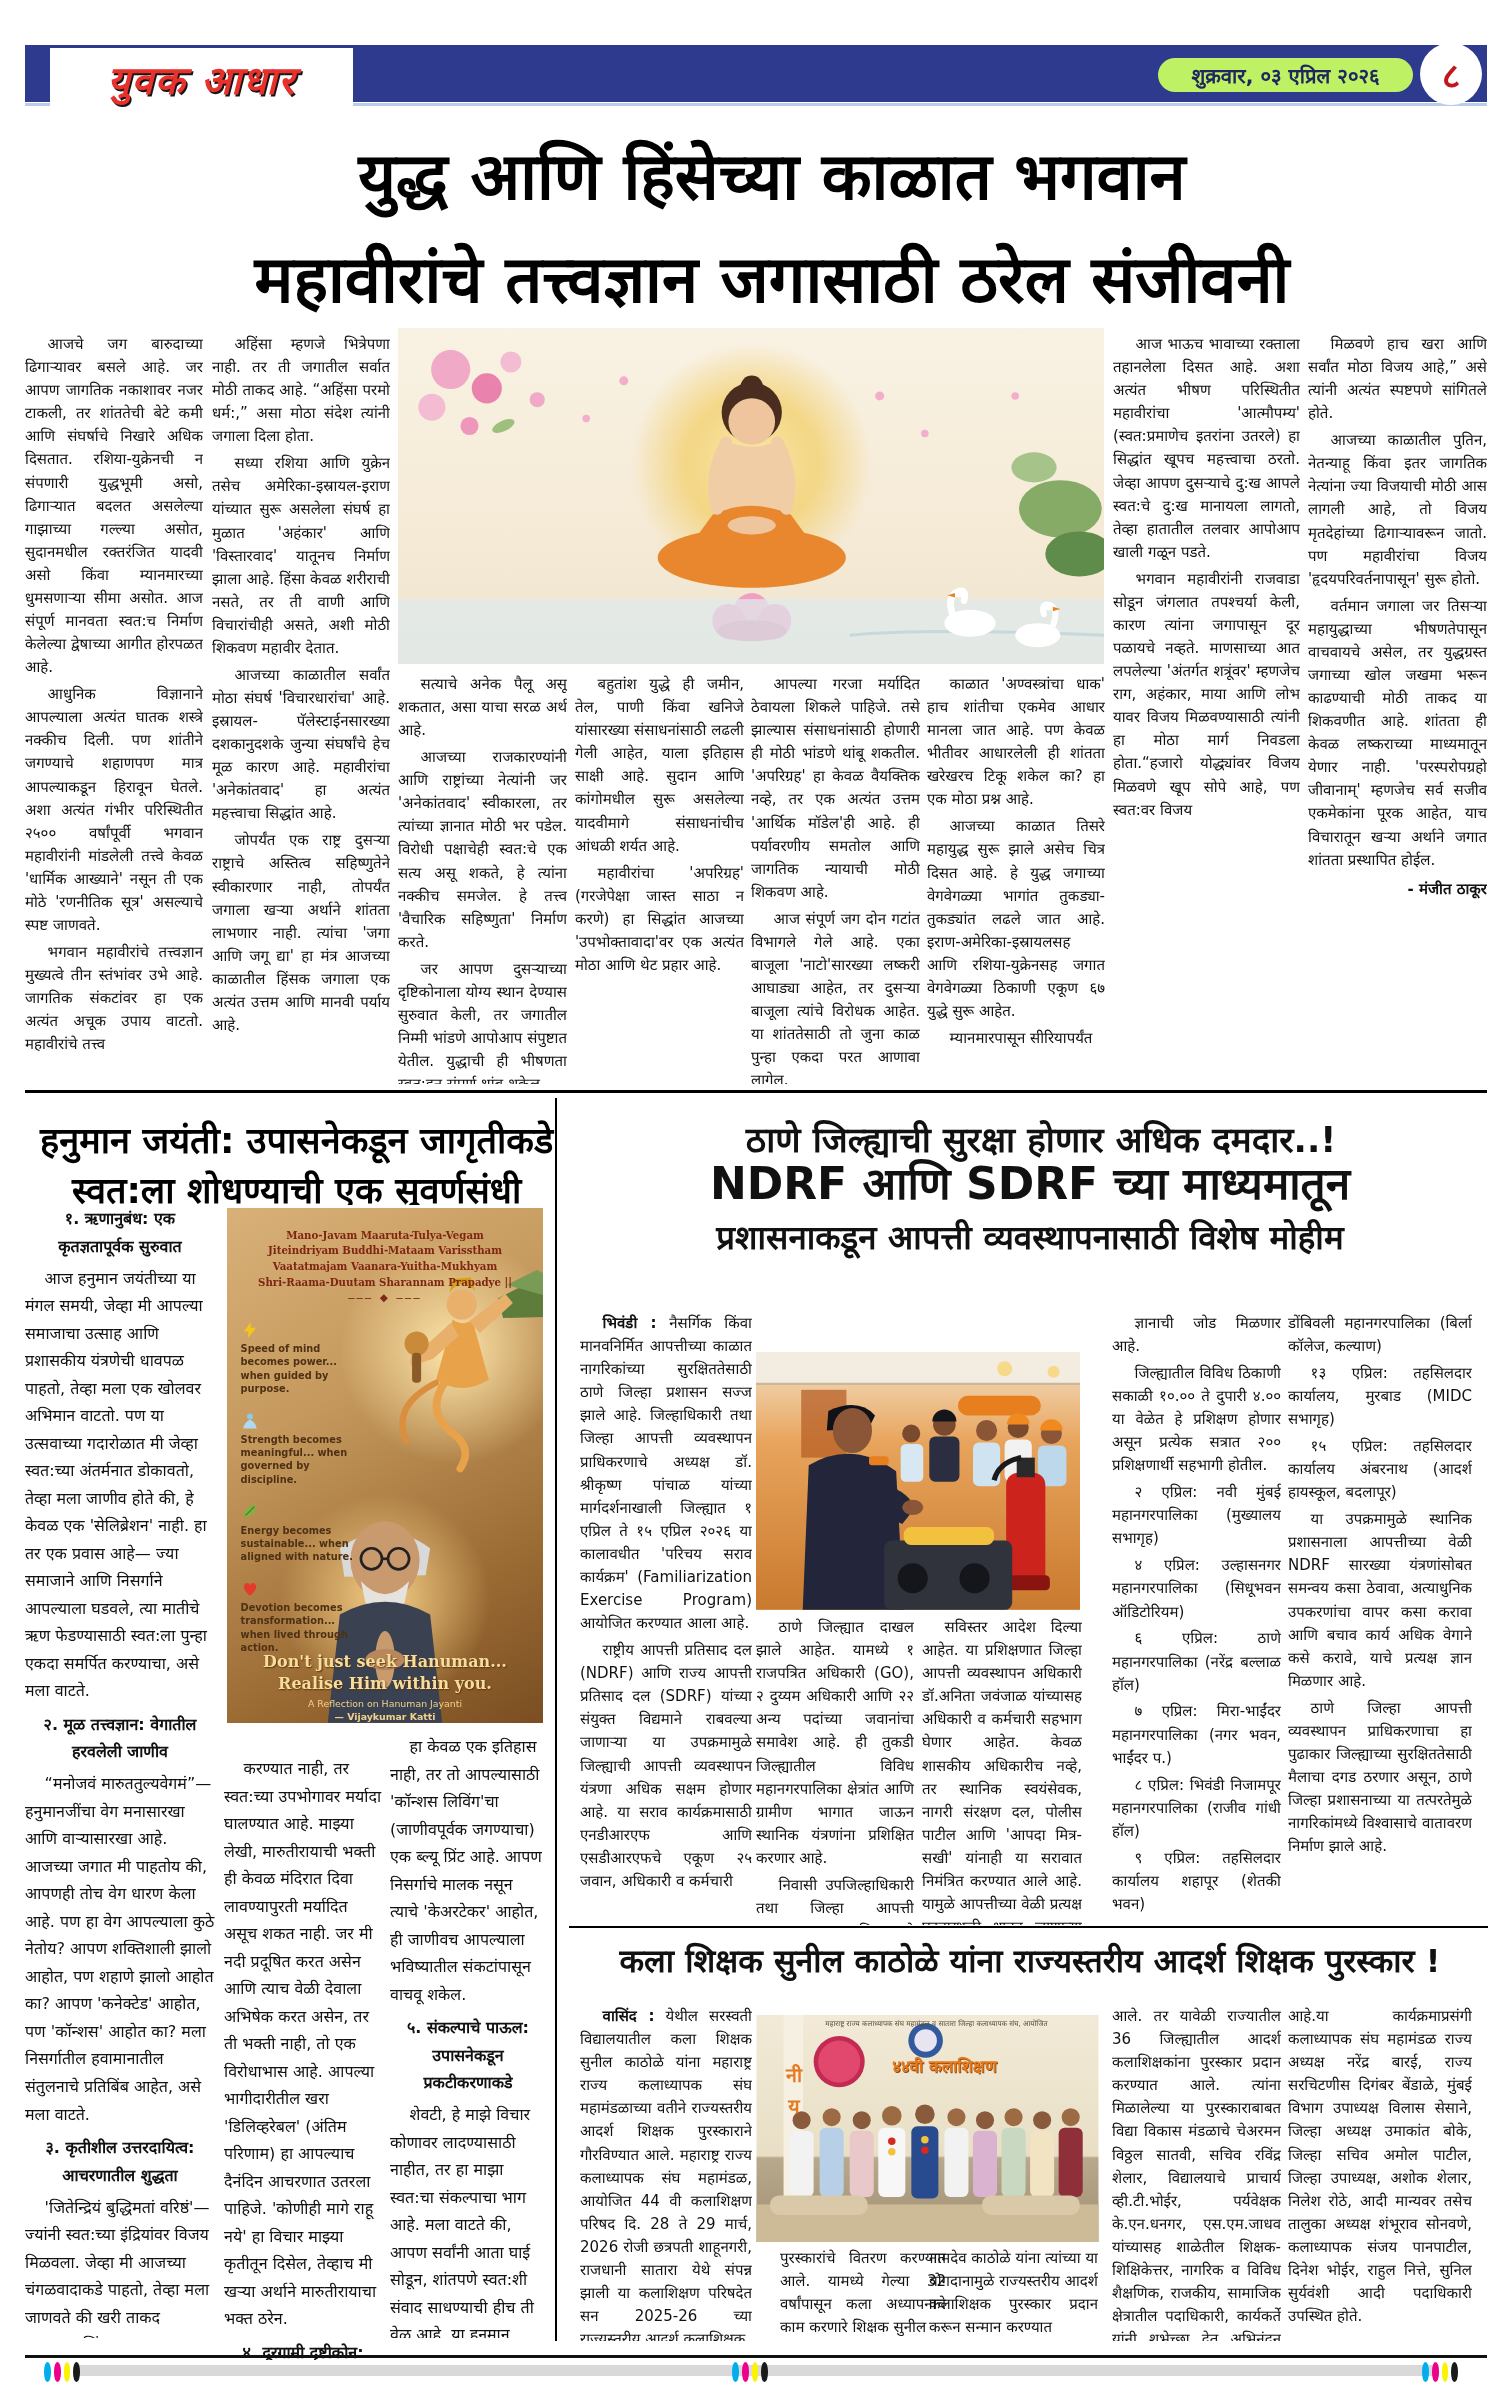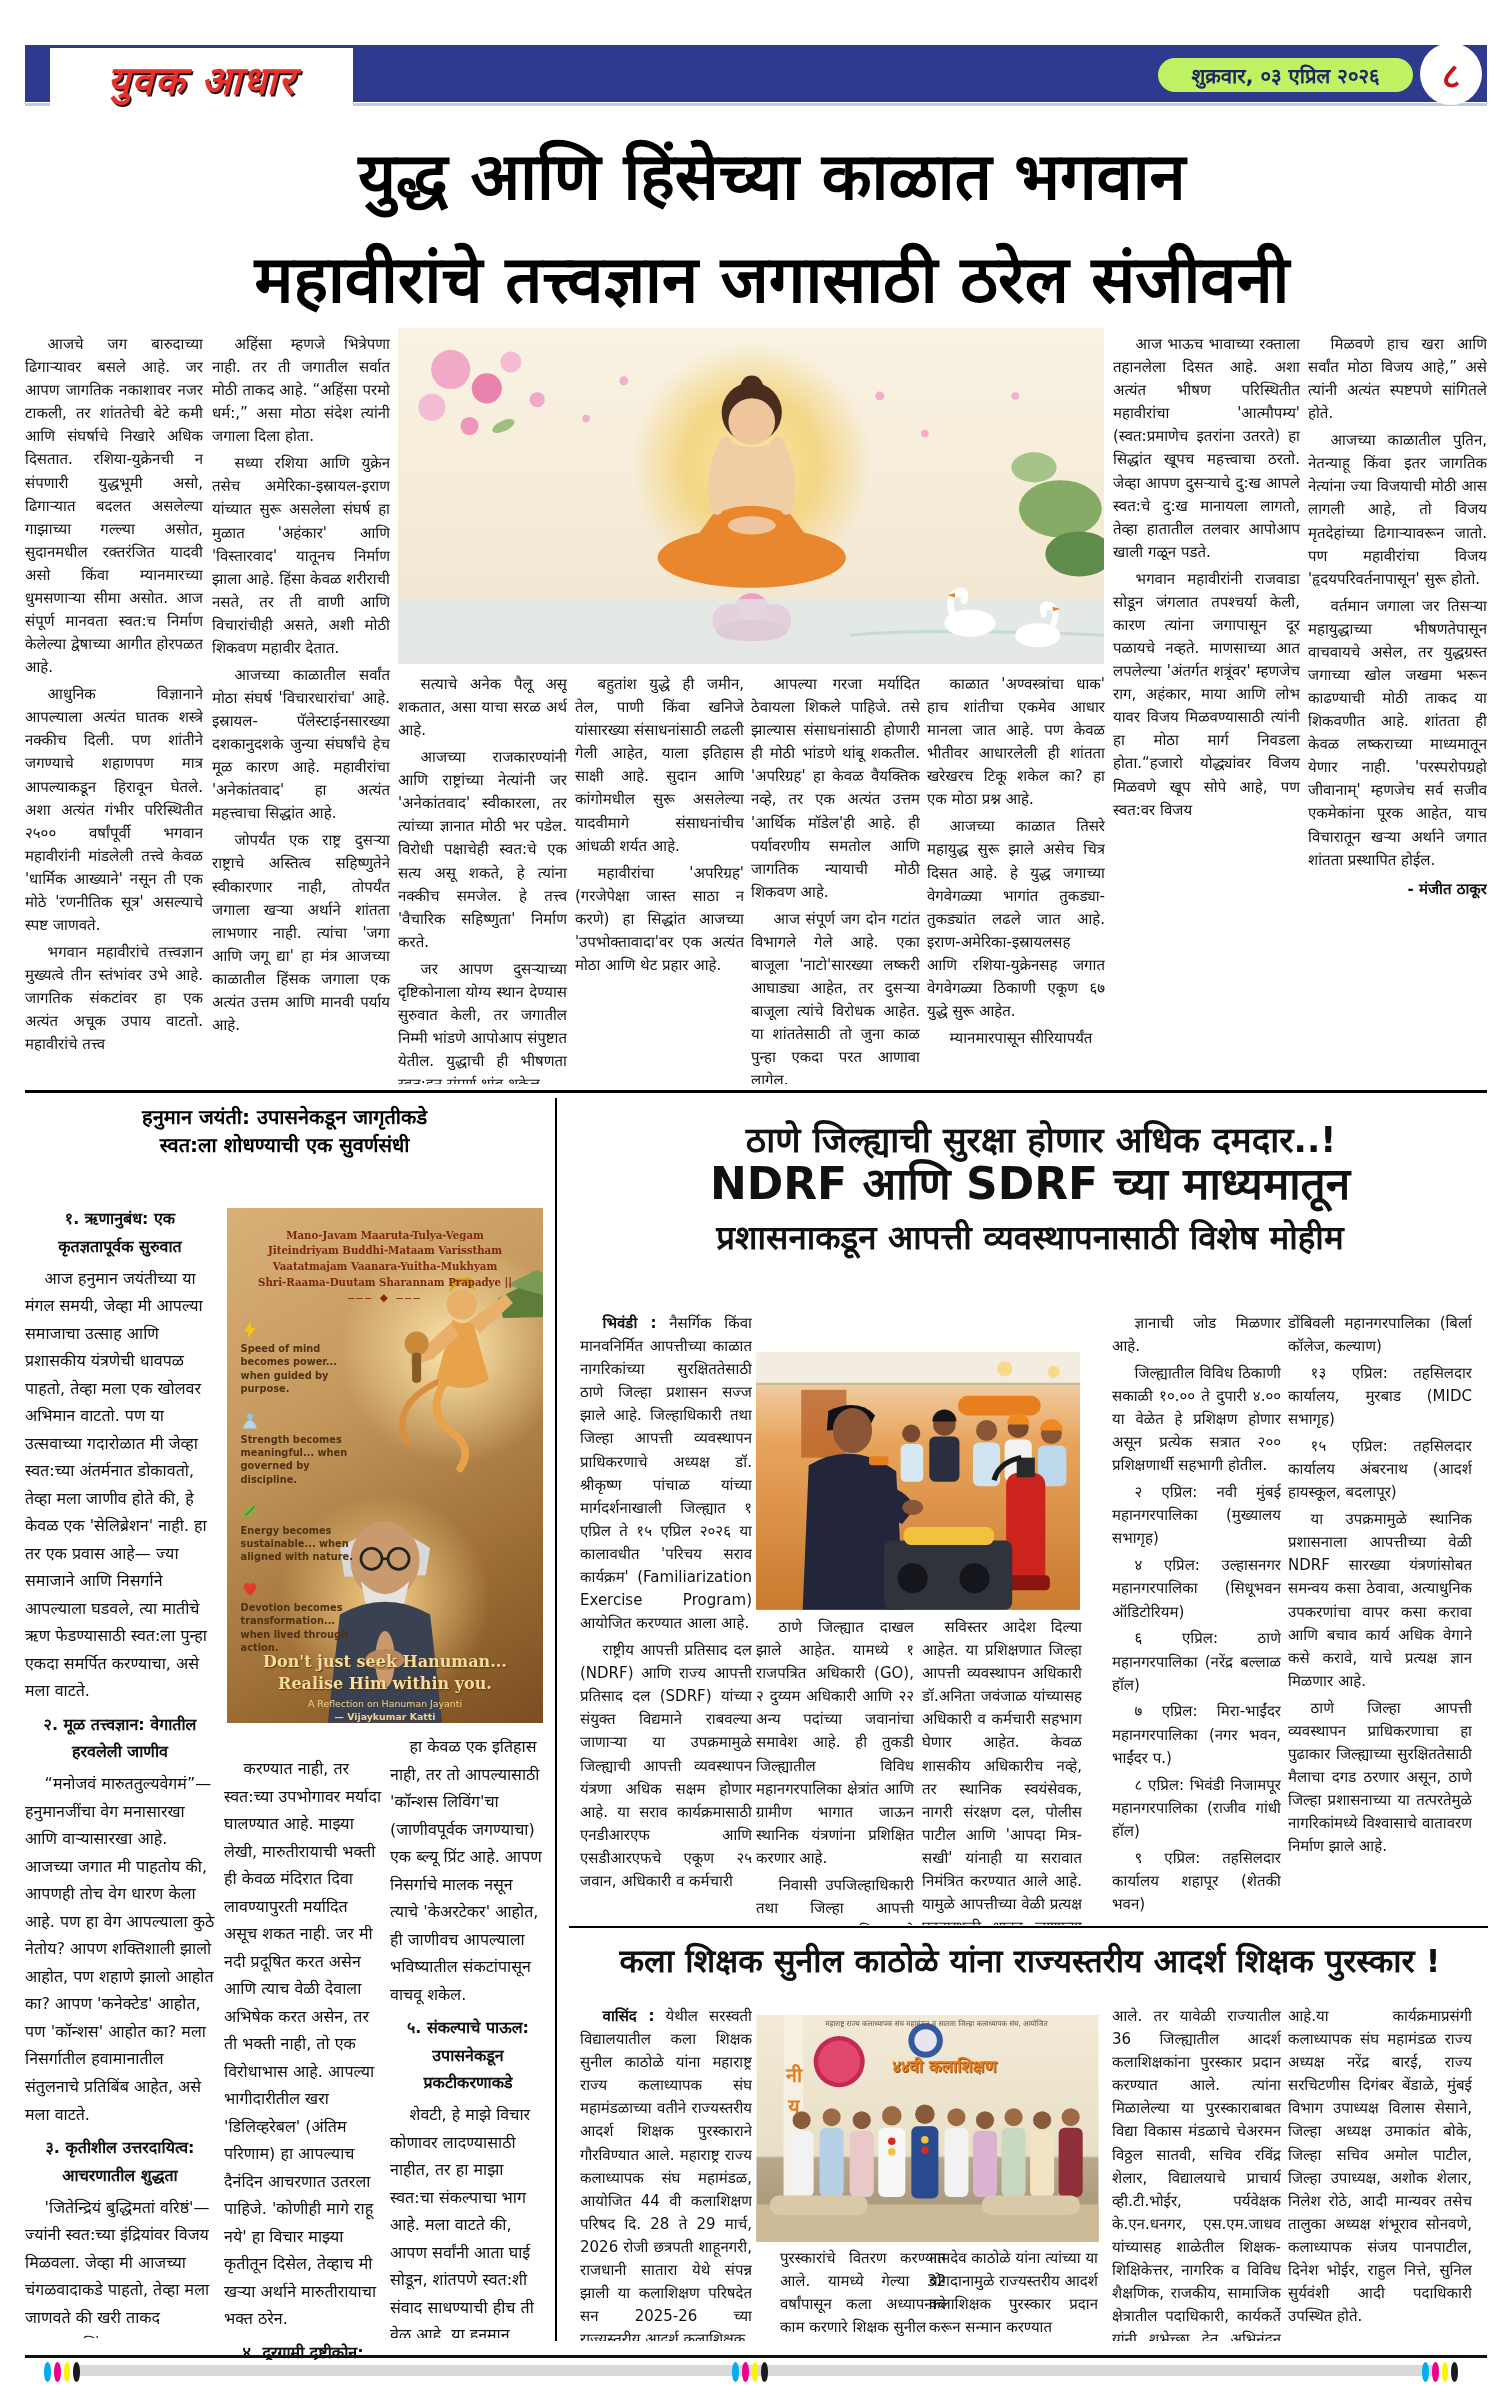--- a/index.html
+++ b/index.html
@@ -7,21 +7,21 @@
   .abs{position:absolute;}
   
   .mast-bar{left:25px;top:45px;width:1462px;height:57px;background:#2d3a8d;}
   .mast-underline{left:25px;top:103px;width:1462px;height:3px;background:#b9cde9;}
   .logo-box{left:50px;top:48px;width:303px;height:60px;background:#fff;display:flex;align-items:center;justify-content:center;}
   .logo-text{color:#e8312a;font-size:39px;font-weight:bold;font-style:italic;letter-spacing:1.5px;text-shadow:1.5px 1.5px 0 #15151a;}
   .date-box{left:1158px;top:58px;width:255px;height:34px;background:#bef264;border-radius:17.3px;display:flex;align-items:center;justify-content:center;font-size:20.3px;font-weight:bold;color:#20265e;}
   .page-circle{left:1420px;top:43px;width:62px;height:62px;background:#fff;border-radius:50%;display:flex;align-items:center;justify-content:center;font-size:35px;font-weight:bold;color:#c3161c;}
   
   .main-hl{left:0;top:110px;width:1512px;text-align:center;font-size:65px;font-weight:bold;line-height:1.58;color:#000;margin:16px;}
-  .h-hl{left:13.6px;top:1099px;width:532px;text-align:center;font-size:20px;font-weight:bold;line-height:1.38;margin:5px;color:#000;}
+  .h-hl{left:13.6px;top:1099px;width:532px;text-align:center;font-size:36px;font-weight:bold;line-height:1.38;margin:17px;color:#000;}
   .n-kicker{left:569px;top:1104px;width:922px;text-align:center;font-size:35px;font-weight:bold;margin:11px;}
   .n-hl{left:569px;top:1152px;width:922px;text-align:center;font-size:44px;font-weight:bold;margin:0;}
   .n-sub{left:569px;top:1214px;width:922px;text-align:center;font-size:33px;font-weight:bold;margin:0;}
   .a-hl{left:569px;top:1938px;width:922px;text-align:center;font-size:32px;font-weight:bold;margin:0;white-space:nowrap;}
   
   .ncol{font-size:15px;line-height:1.54;text-align:justify;overflow:hidden;}
   .ncol p{margin:0 0 3.8px;text-indent:22.6px;}
   .hcol{font-size:16px;line-height:1.72;text-align:left;overflow:hidden;}
   .hcol p{margin:0 0 4.5px;text-indent:19.6px;}
   .h-sub{font-weight:bold;text-align:center;text-indent:0 !important;margin:6px 0 4.5px !important;}
@@ -157,21 +157,21 @@
     <div class="abs ncol" style="left:751px;top:673px;width:169px;height:411px;">
       <p>आपल्या गरजा मर्यादित ठेवायला शिकले पाहिजे. तसे झाल्यास संसाधनांसाठी होणारी ही मोठी भांडणे थांबू शकतील. 'अपरिग्रह' हा केवळ वैयक्तिक नव्हे, तर एक अत्यंत उत्तम 'आर्थिक मॉडेल'ही आहे. ही पर्यावरणीय समतोल आणि जागतिक न्यायाची मोठी शिकवण आहे.</p>
       <p>आज संपूर्ण जग दोन गटांत विभागले गेले आहे. एका बाजूला 'नाटो'सारख्या लष्करी आघाड्या आहेत, तर दुसऱ्या बाजूला त्यांचे विरोधक आहेत. या शांततेसाठी तो जुना काळ पुन्हा एकदा परत आणावा लागेल.</p>
     </div>
     <div class="abs ncol" style="left:927px;top:673px;width:178px;height:411px;">
       <p>काळात 'अण्वस्त्रांचा धाक' हाच शांतीचा एकमेव आधार मानला जात आहे. पण केवळ भीतीवर आधारलेली ही शांतता खरेखरच टिकू शकेल का? हा एक मोठा प्रश्न आहे.</p>
       <p>आजच्या काळात तिसरे महायुद्ध सुरू झाले असेच चित्र दिसत आहे. हे युद्ध जगाच्या वेगवेगळ्या भागांत तुकड्या-तुकड्यांत लढले जात आहे. इराण-अमेरिका-इस्रायलसह आणि रशिया-युक्रेनसह जगात वेगवेगळ्या ठिकाणी एकूण ६७ युद्धे सुरू आहेत.</p>
       <p>म्यानमारपासून सीरियापर्यंत</p>
     </div>
     <div class="abs ncol" style="left:1113px;top:333px;width:187px;height:752px;">
-      <p>आज भाऊच भावाच्या रक्ताला तहानलेला दिसत आहे. अशा अत्यंत भीषण परिस्थितीत महावीरांचा 'आत्मौपम्य' (स्वत:प्रमाणेच इतरांना उतरते) हा सिद्धांत खूपच महत्त्वाचा ठरतो. जेव्हा आपण दुसऱ्याचे दु:ख आपले स्वत:चे दु:ख मानायला लागतो, तेव्हा हातातील तलवार आपोआप खाली गळून पडते.</p>
+      <p>आज भाऊच भावाच्या रक्ताला तहानलेला दिसत आहे. अशा अत्यंत भीषण परिस्थितीत महावीरांचा 'आत्मौपम्य' (स्वत:प्रमाणेच इतरांना उतरले) हा सिद्धांत खूपच महत्त्वाचा ठरतो. जेव्हा आपण दुसऱ्याचे दु:ख आपले स्वत:चे दु:ख मानायला लागतो, तेव्हा हातातील तलवार आपोआप खाली गळून पडते.</p>
       <p>भगवान महावीरांनी राजवाडा सोडून जंगलात तपश्चर्या केली, कारण त्यांना जगापासून दूर पळायचे नव्हते. माणसाच्या आत लपलेल्या 'अंतर्गत शत्रूंवर' म्हणजेच राग, अहंकार, माया आणि लोभ यावर विजय मिळवण्यासाठी त्यांनी हा मोठा मार्ग निवडला होता.“हजारो योद्ध्यांवर विजय मिळवणे खूप सोपे आहे, पण स्वत:वर विजय</p>
     </div>
     <div class="abs ncol" style="left:1308px;top:333px;width:179px;height:752px;">
       <p>मिळवणे हाच खरा आणि सर्वांत मोठा विजय आहे,” असे त्यांनी अत्यंत स्पष्टपणे सांगितले होते.</p>
       <p>आजच्या काळातील पुतिन, नेतन्याहू किंवा इतर जागतिक नेत्यांना ज्या विजयाची मोठी आस लागली आहे, तो विजय मृतदेहांच्या ढिगाऱ्यावरून जातो. पण महावीरांचा विजय 'हृदयपरिवर्तनापासून' सुरू होतो.</p>
       <p>वर्तमान जगाला जर तिसऱ्या महायुद्धाच्या भीषणतेपासून वाचवायचे असेल, तर युद्धग्रस्त जगाच्या खोल जखमा भरून काढण्याची मोठी ताकद या शिकवणीत आहे. शांतता ही केवळ लष्कराच्या माध्यमातून येणार नाही. 'परस्परोपग्रहो जीवानाम्' म्हणजेच सर्व सजीव एकमेकांना पूरक आहेत, याच विचारातून खऱ्या अर्थाने जगात शांतता प्रस्थापित होईल.</p>
       <p class="byline">- मंजीत ठाकूर</p>
     </div>
   </section>
 

